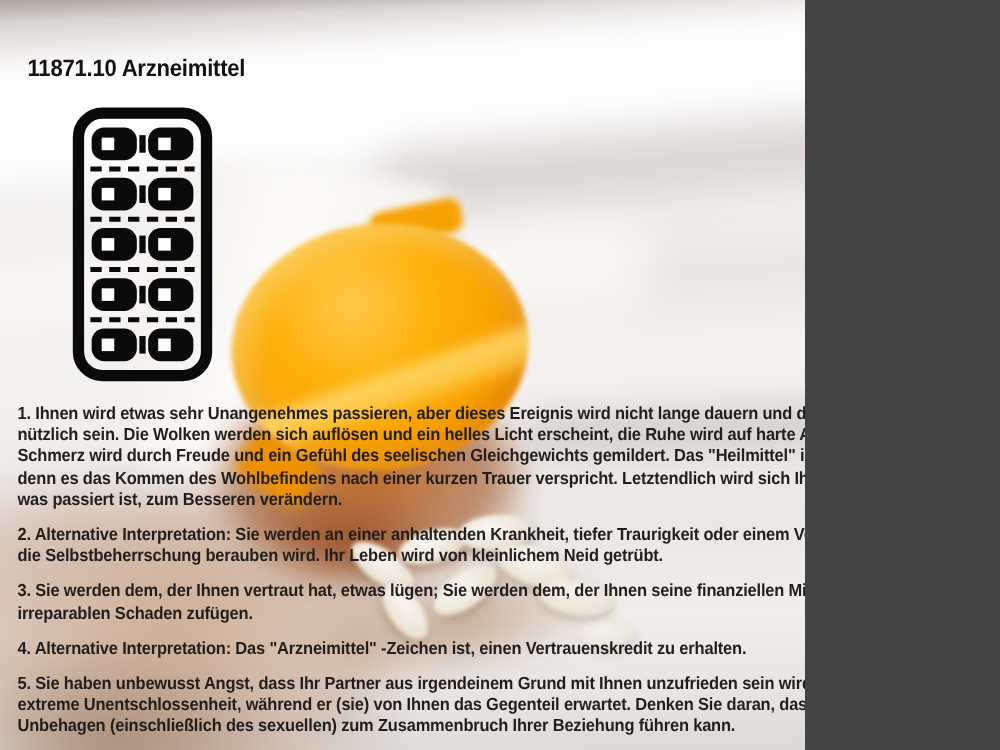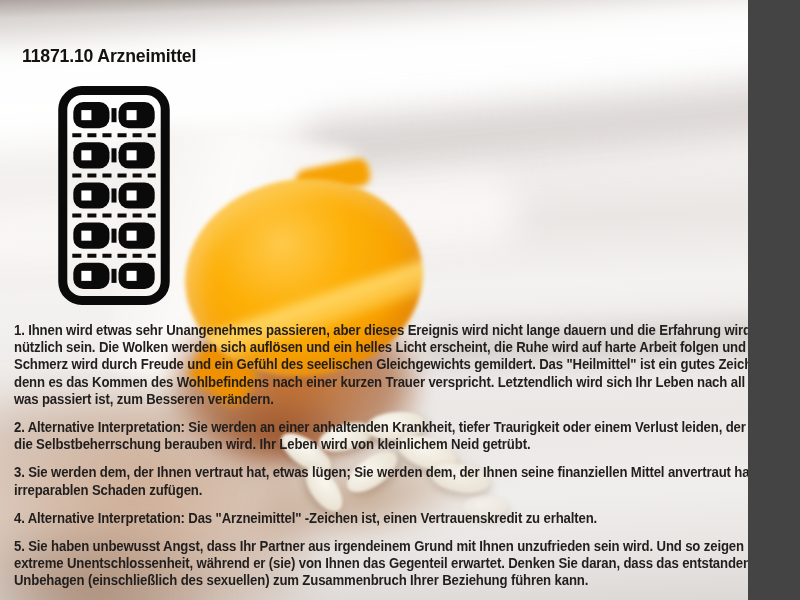--- a/index.html
+++ b/index.html
@@ -1,17 +1,17 @@
 <!DOCTYPE html>
 <html><head>
 <meta charset="utf-8">
 <style>
   html,body{margin:0;padding:0;background:#444;}
   .stage{
-    position:relative;width:748px;height:600px;overflow:hidden;
+    position:relative;width:644px;height:600px;overflow:hidden;
     font-family:"Liberation Sans",sans-serif;background:#e5e5e5;
   }
   .photo{position:absolute;inset:0;overflow:hidden;
     background:linear-gradient(178deg,#aca49f 0%,#d9d4d1 3%,#f0eeec 10%,#fbfaf9 18%,
       #f3f1ef 28%,#e9e6e4 38%,#f4f2f0 48%,#efedeb 58%,#eae7e5 70%,
       #f0eeec 82%,#e7e4e2 92%,#dcd8d5 100%);
   }
   .layer{position:absolute;}
   .band-bright1{left:-60px;top:18px;width:920px;height:95px;transform:rotate(-4deg);
     background:rgba(255,255,255,.92);filter:blur(14px);border-radius:50px;}

